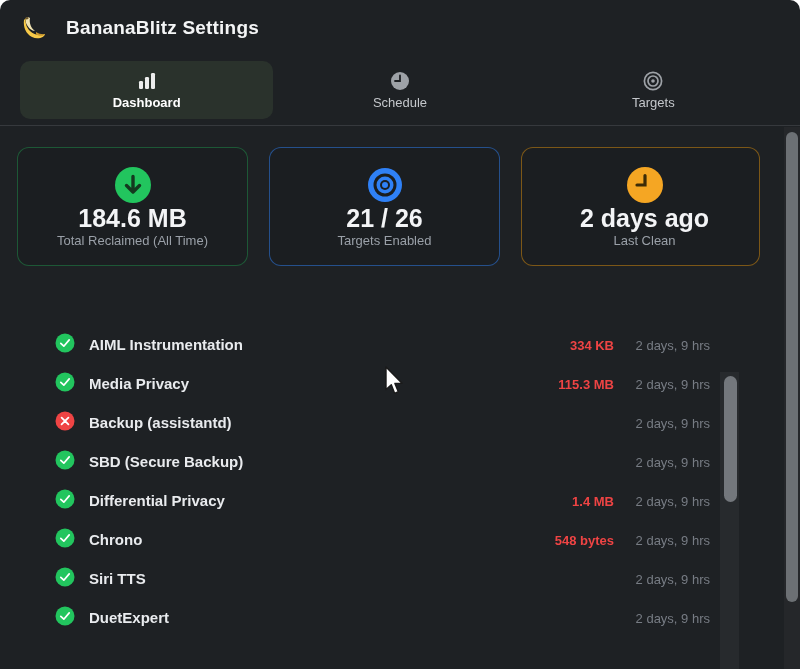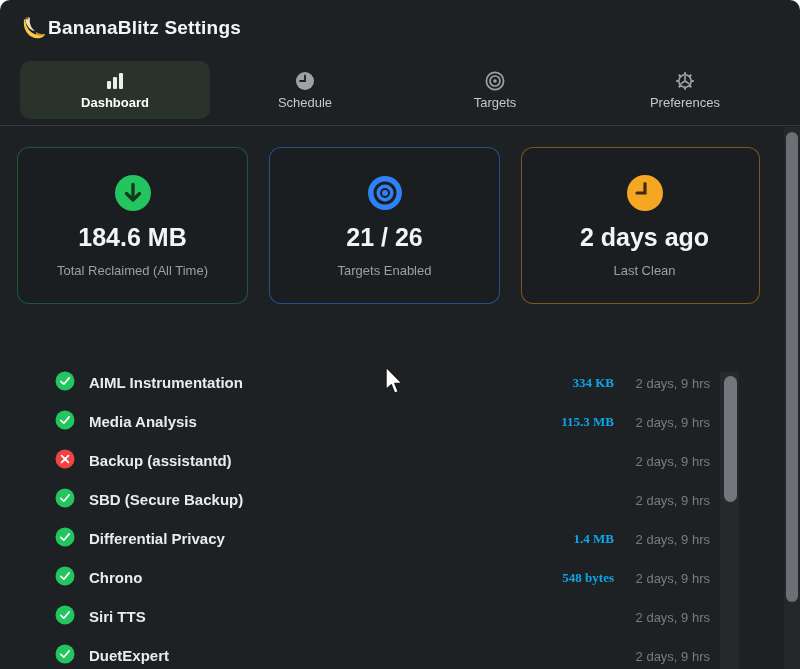--- a/index.html
+++ b/index.html
@@ -4,50 +4,50 @@
 <style>
   html,body{margin:0;padding:0;background:#ffffff;}
   *{box-sizing:border-box;}
   .window{
     position:relative;width:800px;height:669px;overflow:hidden;
     background:#1e2124;border-radius:10px 10px 0 0;
     font-family:"Liberation Sans","DejaVu Sans",sans-serif;
     -webkit-font-smoothing:antialiased;
   }
   
-  .titlebar{display:flex;align-items:center;gap:0;height:56px;padding:0 22px;}
+  .titlebar{display:flex;align-items:center;gap:18px;height:56px;padding:0 22px;}
   .app-title{color:#f4f5f6;font-size:19px;font-weight:700;letter-spacing:.2px;}
   .banana{width:26px;height:26px;display:block;}
   
   .tabbar{display:flex;height:70px;padding:0 20px;border-bottom:1px solid #36393d;}
   .tab{flex:1;display:flex;flex-direction:column;align-items:center;justify-content:center;
        gap:3px;margin:5px 0 6px 0;border-radius:10px;cursor:default;}
   .tab .tab-label{font-size:13px;color:#c4c7cb;font-weight:500;}
   .tab.selected{background:#2a322c;}
   .tab.selected .tab-label{color:#ffffff;font-weight:700;}
   .tab-icon{width:22px;height:22px;display:block;}
   
   .cards{display:flex;gap:21px;padding:21px 40px 0 17px;}
-  .card{flex:1;height:157px;border-radius:12px;background:#1b1e21;
-        display:flex;flex-direction:column;align-items:center;justify-content:center;gap:11px;}
+  .card{flex:1;height:119px;border-radius:12px;background:#1b1e21;
+        display:flex;flex-direction:column;align-items:center;justify-content:center;}
   .card-green{border:1px solid rgba(34,197,94,.35);}
   .card-blue{border:1px solid rgba(47,129,247,.5);}
   .card-orange{border:1px solid rgba(245,158,11,.45);padding-left:8px;}
   .stat-icon{width:38px;height:38px;display:block;}
   .stat-value{color:#f3f4f6;font-size:25px;font-weight:700;}
   .stat-label{color:#9aa0a8;font-size:13px;}
   
   .activity{padding:48px 0 0 37px;}
   .activity-heading{color:#f3f4f6;font-size:17px;font-weight:700;margin-bottom:15px;}
   .rows{padding-left:18px;}
   .row{display:flex;align-items:flex-end;height:39px;padding-right:90px;}
   .row-icon{width:20px;height:20px;flex:0 0 20px;display:block;}
   .row-name{color:#e9ebee;font-size:15px;font-weight:600;margin-left:14px;flex:1;}
-  .row-size{font-family:Liberation Serif, serif;
-            color:#0ea5e9;font-size:13px;font-weight:600;text-align:right;}
+  .row-size{font-family:Liberation Sans, sans-serif;
+            color:#ef4444;font-size:13px;font-weight:600;text-align:right;}
   .row-time{color:#777c84;font-size:13px;width:84px;text-align:right;margin-left:12px;flex:0 0 84px;}
   
   .inner-track{position:absolute;left:720px;top:372px;width:19px;height:297px;
                background:rgba(255,255,255,.045);}
   .inner-thumb{position:absolute;left:724px;top:376px;width:13px;height:126px;
                border-radius:7px;background:#73777c;}
   .outer-track{position:absolute;left:784px;top:127px;width:16px;height:542px;
                background:rgba(255,255,255,.03);}
   .outer-thumb{position:absolute;left:786px;top:132px;width:12px;height:470px;
                border-radius:6px;background:#6c7074;}
@@ -89,41 +89,20 @@
 
     <div class="tab">
       <svg class="tab-icon" viewBox="0 0 22 22">
         <circle cx="11" cy="11" r="8.6" fill="none" stroke="#9ea2a7" stroke-width="1.7"></circle>
         <circle cx="11" cy="11" r="5" fill="none" stroke="#9ea2a7" stroke-width="1.7"></circle>
         <circle cx="11" cy="11" r="1.8" fill="#9ea2a7"></circle>
       </svg>
       <span class="tab-label">Targets</span>
     </div>
 
-    <div class="tab">
-      <svg class="tab-icon" viewBox="0 0 22 22">
-        <g stroke="#9ea2a7" stroke-width="1.6" fill="none">
-          <circle cx="11" cy="11" r="6.2"></circle>
-          <g stroke-width="2">
-            <line x1="11" y1="2.2" x2="11" y2="4.6"></line>
-              <line x1="11" y1="17.4" x2="11" y2="19.8"></line>
-            <line x1="2.2" y1="11" x2="4.6" y2="11"></line>
-              <line x1="17.4" y1="11" x2="19.8" y2="11"></line>
-            <line x1="4.8" y1="4.8" x2="6.5" y2="6.5"></line>
-              <line x1="15.5" y1="15.5" x2="17.2" y2="17.2"></line>
-            <line x1="4.8" y1="17.2" x2="6.5" y2="15.5"></line>
-              <line x1="15.5" y1="6.5" x2="17.2" y2="4.8"></line>
-          </g>
-          <line x1="11" y1="11" x2="11" y2="5.8"></line>
-          <line x1="11" y1="11" x2="6.6" y2="13.8"></line>
-          <line x1="11" y1="11" x2="15.4" y2="13.8"></line>
-        </g>
-      </svg>
-      <span class="tab-label">Preferences</span>
-    </div>
   </div>
 
   <div class="cards">
 
     <div class="card card-green">
       <svg class="stat-icon" viewBox="0 0 38 38">
         <circle cx="19" cy="19" r="18" fill="#22c55e"></circle>
         <path d="M19 10.5 L19 25 M12.5 19.5 L19 26 L25.5 19.5" fill="none" stroke="#14391f" stroke-width="3.4" stroke-linecap="round" stroke-linejoin="round"></path>
       </svg>
       <div class="stat-value">184.6 MB</div>
@@ -164,21 +143,21 @@
       <span class="row-size">334 KB</span>
       <span class="row-time">2 days, 9 hrs</span>
     </div>
 
     <div class="row">
       <svg class="row-icon ic-success" viewBox="0 0 20 20">
         <circle cx="10" cy="10" r="9.5" fill="#22c55e"></circle>
         <path d="M5.8 10.4 L8.8 13.2 L14.2 6.9" fill="none" stroke="#ffffff" stroke-width="1.7" stroke-linecap="round" stroke-linejoin="round"></path>
       </svg>
 
-      <span class="row-name">Media Analysis</span>
+      <span class="row-name">Media Privacy</span>
       <span class="row-size">115.3 MB</span>
       <span class="row-time">2 days, 9 hrs</span>
     </div>
 
     <div class="row">
 
       <svg class="row-icon ic-error" viewBox="0 0 20 20">
         <circle cx="10" cy="10" r="9.5" fill="#ef4444"></circle>
         <path d="M6.6 6.6 L13.4 13.4 M13.4 6.6 L6.6 13.4" fill="none" stroke="#ffffff" stroke-width="1.8" stroke-linecap="round"></path>
       </svg>

